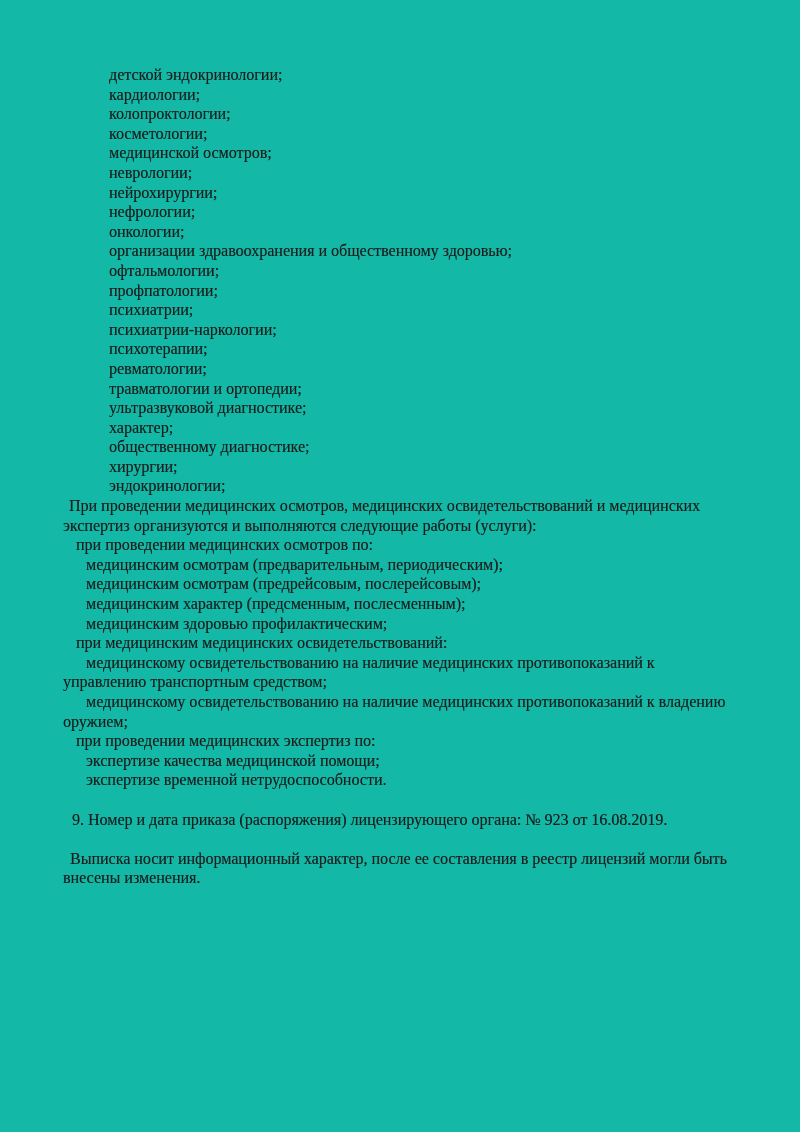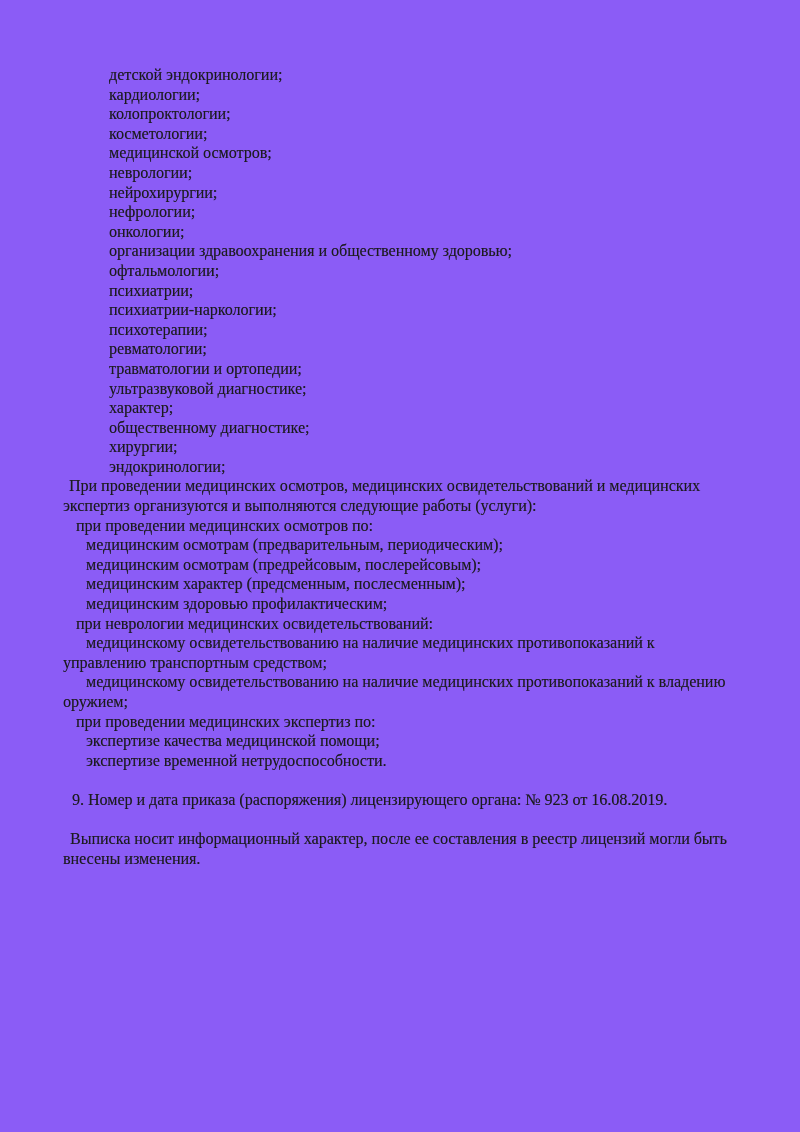--- a/index.html
+++ b/index.html
@@ -4,21 +4,21 @@
 <style>
   html, body {
     margin: 0;
     padding: 0;
     background: #ffffff;
   }
   .page {
     position: relative;
     width: 800px;
     height: 1132px;
-    background: #8b5cf6;
+    background: #14b8a6;
     box-sizing: border-box;
     padding: 65px 63px 0 63px;
     font-family: "Liberation Serif", "DejaVu Serif", serif;
     font-size: 16px;
     line-height: 19.6px;
     color: #1c1c1c;
     overflow: hidden;
     
     text-shadow: 0.3px 0.3px 0.35px rgba(0,0,0,0.38);
   }
@@ -60,20 +60,21 @@
         <p class="specialty-item">кардиологии;</p>
         <p class="specialty-item">колопроктологии;</p>
         <p class="specialty-item">косметологии;</p>
         <p class="specialty-item">медицинской осмотров;</p>
         <p class="specialty-item">неврологии;</p>
         <p class="specialty-item">нейрохирургии;</p>
         <p class="specialty-item">нефрологии;</p>
         <p class="specialty-item">онкологии;</p>
         <p class="specialty-item">организации здравоохранения и общественному здоровью;</p>
         <p class="specialty-item">офтальмологии;</p>
+        <p class="specialty-item">профпатологии;</p>
         <p class="specialty-item">психиатрии;</p>
         <p class="specialty-item">психиатрии-наркологии;</p>
         <p class="specialty-item">психотерапии;</p>
         <p class="specialty-item">ревматологии;</p>
         <p class="specialty-item">травматологии и ортопедии;</p>
         <p class="specialty-item">ультразвуковой диагностике;</p>
         <p class="specialty-item">характер;</p>
         <p class="specialty-item">общественному диагностике;</p>
         <p class="specialty-item">хирургии;</p>
         <p class="specialty-item">эндокринологии;</p>
@@ -83,21 +84,21 @@
       <p class="works-intro">При проведении медицинских осмотров, медицинских освидетельствований и медицинских экспертиз организуются и выполняются следующие работы (услуги):</p>
       <div id="works-groups">
           <div>
             <p class="group-header">при проведении медицинских осмотров по:</p>
             <p class="group-item">медицинским осмотрам (предварительным, периодическим);</p>
             <p class="group-item">медицинским осмотрам (предрейсовым, послерейсовым);</p>
             <p class="group-item">медицинским характер (предсменным, послесменным);</p>
             <p class="group-item">медицинским здоровью профилактическим;</p>
           </div>
           <div>
-            <p class="group-header">при неврологии медицинских освидетельствований:</p>
+            <p class="group-header">при медицинским медицинских освидетельствований:</p>
             <p class="group-item">медицинскому освидетельствованию на наличие медицинских противопоказаний к управлению транспортным средством;</p>
             <p class="group-item">медицинскому освидетельствованию на наличие медицинских противопоказаний к владению оружием;</p>
           </div>
           <div>
             <p class="group-header">при проведении медицинских экспертиз по:</p>
             <p class="group-item">экспертизе качества медицинской помощи;</p>
             <p class="group-item">экспертизе временной нетрудоспособности.</p>
           </div>
         </div>
     </div>

